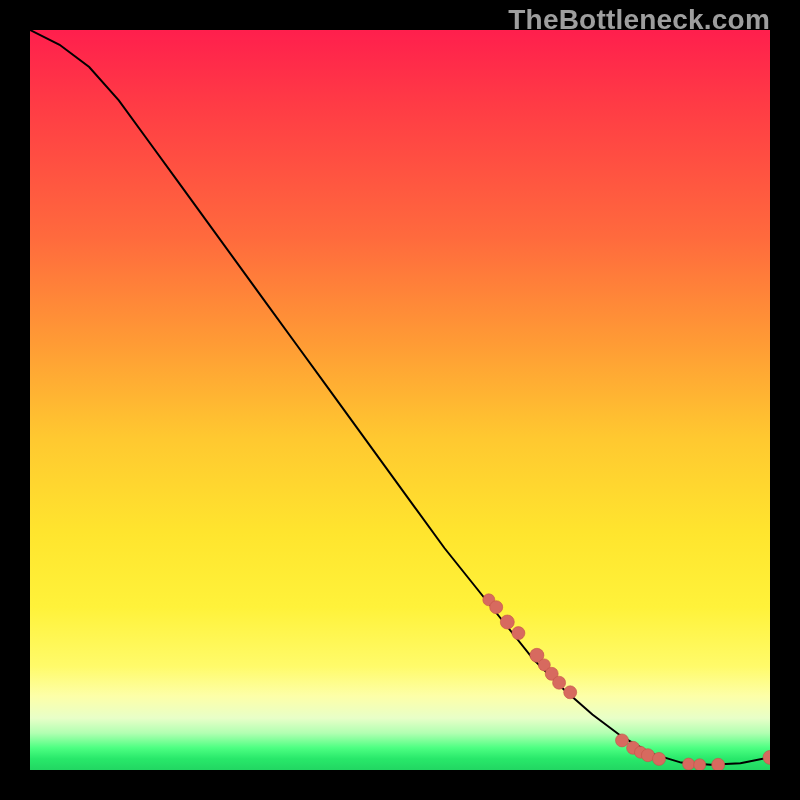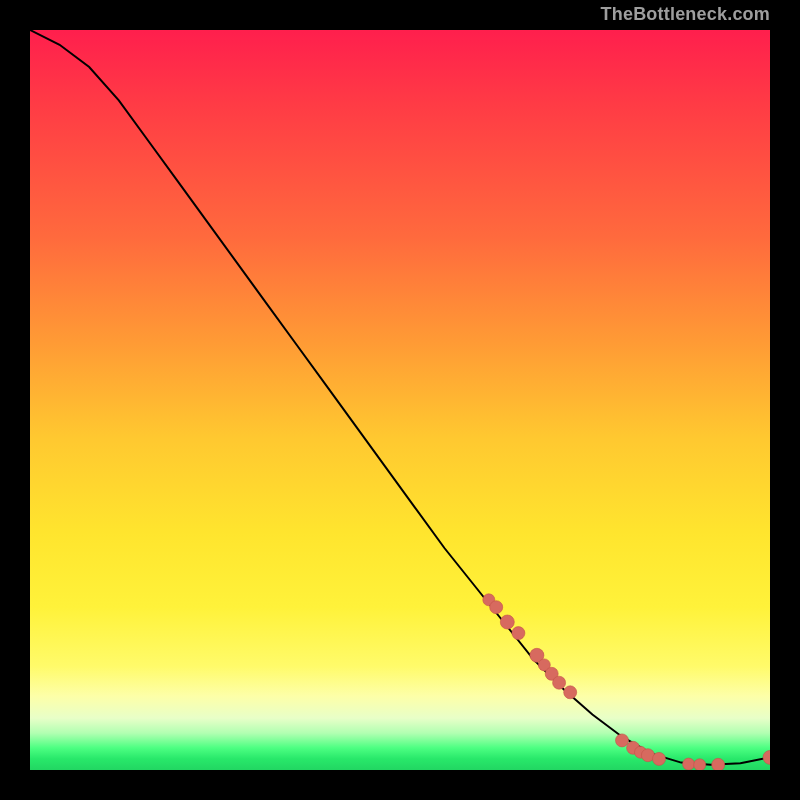--- a/index.html
+++ b/index.html
@@ -52,21 +52,21 @@
     inset: 0;
     width: 100%;
     height: 100%;
     pointer-events: none;
   }
   .watermark {
     position: absolute;
     top: 4px;
     right: 30px;
     color: #9e9e9e;
-    font-size: 18px;
+    font-size: 28px;
     font-weight: 600;
     letter-spacing: 0.2px;
     text-align: right;
   }
 </style>
 </head>
 <body>
 
 <div class="stage">
   <div class="watermark">TheBottleneck.com</div>

